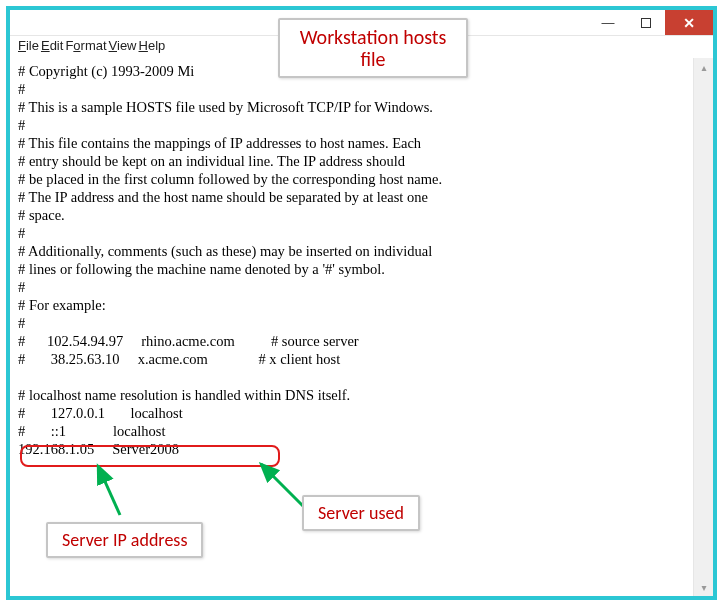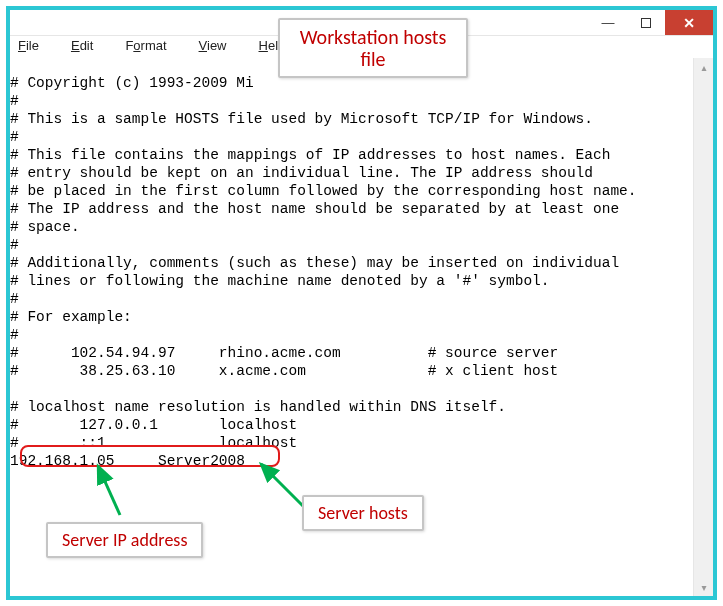--- a/index.html
+++ b/index.html
@@ -45,42 +45,41 @@
     font-size: 14px;
     font-weight: bold;
   }
   .tbtn.max .box {
     width: 10px; height: 10px;
     border: 1px solid #333;
   }
   .menubar {
     height: 22px;
     display: flex;
-    gap: 32px;
+    gap: 2px;
     padding: 2px 8px 0 8px;
     font-size: 13px;
     color: #222;
   }
   .menuitem { position: relative; cursor: default; }
   .menuitem .ul { text-decoration: underline; }
   .content-wrap {
     position: relative;
     height: calc(100% - 26px - 22px);
   }
   .content {
     position: absolute;
     left: 0; right: 20px; top: 0; bottom: 0;
-    padding: 4px 6px 6px 0;
-    font-family: Liberation Mono, monospace;
+    padding: 4px 6px 6px 8px;
+    font-family: Liberation Serif, serif;
     font-size: 14.5px;
     line-height: 18px;
     white-space: pre;
     color: #000;
     overflow: hidden;
-    margin-top: 12px;
   }
   .scrollbar {
     position: absolute;
     right: 0; top: 0; bottom: 0;
     width: 20px;
     background: #f0f0f0;
     border-left: 1px solid #e6e6e6;
   }
   .sarrow {
     position: absolute;
@@ -195,13 +194,13 @@
   <defs>
     <marker id="ah2" markerWidth="8" markerHeight="8" refX="6" refY="3" orient="auto">
       <path d="M0,0 L7,3 L0,6 Z" fill="#00b050"></path>
     </marker>
   </defs>
   <line x1="50" y1="50" x2="6" y2="6" stroke="#00b050" stroke-width="3" marker-end="url(#ah2)"></line>
 </svg>
 
 <div class="callout small" style="left:46px; top:522px;">Server IP address</div>
 
-<div class="callout small" style="left:302px; top:495px;">Server hosts</div>
+<div class="callout small" style="left:302px; top:495px;">Server used</div>
 
 </body></html>

